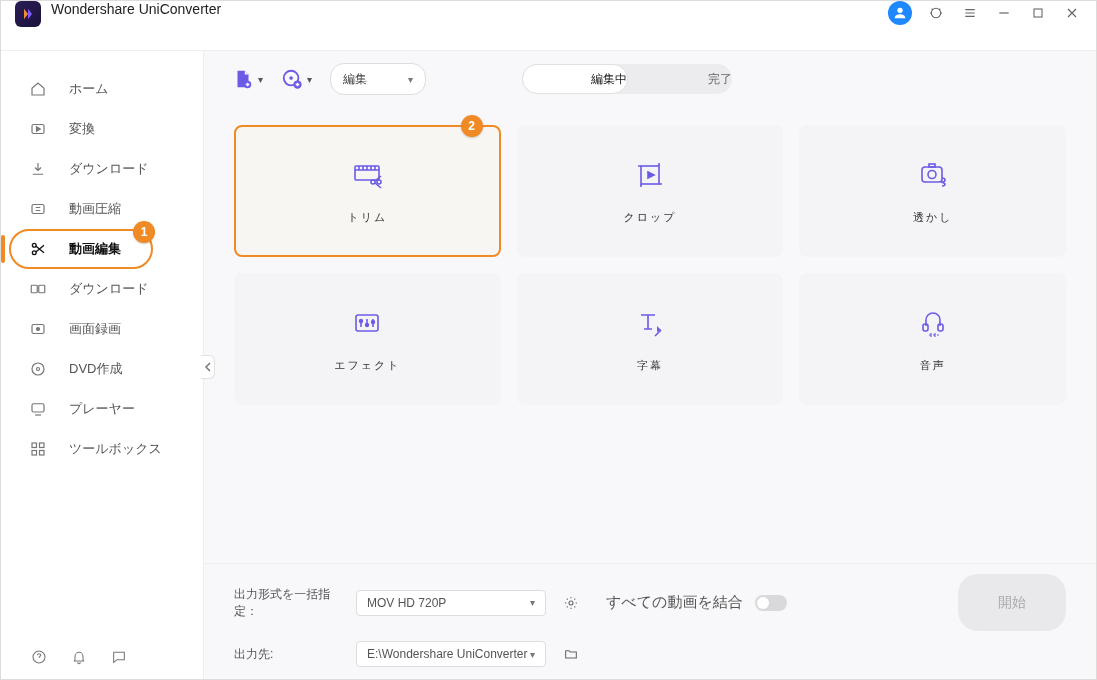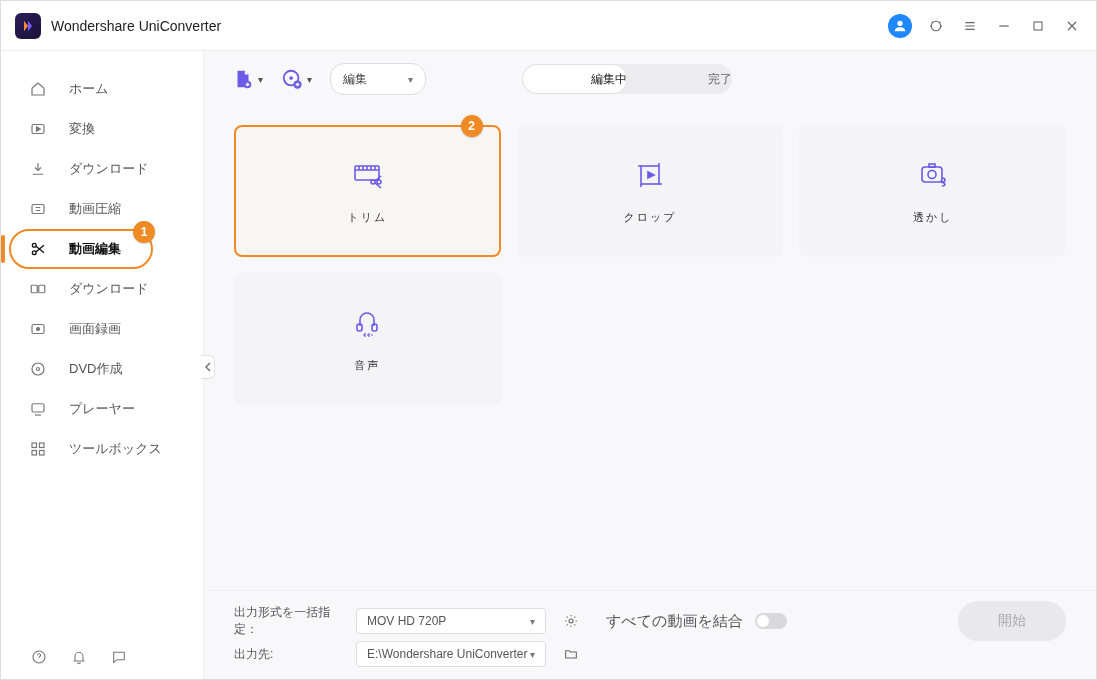--- a/index.html
+++ b/index.html
@@ -1,18 +1,18 @@
 <!DOCTYPE html>
 <html><head>
 <meta charset="utf-8">
 <style>
 * { box-sizing: border-box; margin: 0; padding: 0; font-family: "Segoe UI", "メイリオ", Meiryo, sans-serif; }
 body { width: 1097px; height: 680px; background: #fff; overflow: hidden; border: 1px solid #dcdcdc; }
 
-.titlebar { height: 50px; display: flex; align-items: center; padding: 0 14px; border-bottom: 1px solid #eee; }
+.titlebar { height: 50px; display: flex; align-items: flex-start; padding: 0 14px; border-bottom: 1px solid #eee; }
 .logo { width: 26px; height: 26px; border-radius: 6px; background: linear-gradient(135deg,#2b1d57,#1a123b); display:flex; align-items:center; justify-content:center; margin-right: 10px; }
 .logo svg { width: 16px; height: 16px; }
 .titlebar-title { font-size: 14px; color: #222; font-weight: 500; }
 .titlebar-spacer { flex: 1; }
 .titlebar-right { display: flex; align-items: center; gap: 14px; }
 .avatar { width: 24px; height: 24px; border-radius: 50%; background: #1e88ff; display:flex; align-items:center; justify-content:center; }
 .avatar svg, .tb-icon svg { width: 16px; height: 16px; }
 .tb-icon { width: 20px; height: 20px; display:flex; align-items:center; justify-content:center; color: #666; cursor:pointer; }
 
 .main { display: flex; height: calc(680px - 50px); }
@@ -44,29 +44,29 @@
 .segmented .seg { flex:1; display:flex; align-items:center; justify-content:flex-end; font-size:12px; color:#666; cursor:pointer; }
 .segmented .seg.active { background:#fff; border:1px solid #e0e0e0; border-radius:16px; color:#222; }
 
 .grid { flex:1; padding: 18px 30px 0 30px; display:grid; grid-template-columns: repeat(3, 1fr); grid-auto-rows: 132px; gap: 16px; align-content:start; }
 .card { background:#f4f4f7; border-radius:8px; display:flex; flex-direction:column; align-items:center; justify-content:center; gap:18px; cursor:pointer; position:relative; }
 .card .icon { color:#6b5be6; width:34px; height:34px; display:flex; align-items:center; justify-content:center; }
 .card .label { font-size:11px; color:#333; letter-spacing:2px; }
 .card.selected { background:#f8f6f3; border:2px solid #f08a24; }
 .card.selected .badge { right:16px; top:-12px; }
 
-.bottom { border-top:1px solid #eee; padding:10px 30px 14px 30px; display:flex; flex-direction:column; font-size:12px; color:#555; }
+.bottom { border-top:1px solid #eee; padding:10px 30px 14px 30px; display:flex; flex-direction:column; gap:10px; font-size:12px; color:#555; }
 .row { display:flex; align-items:center; gap:12px; }
 .row .label { width:110px; }
 .output-select { height:26px; border:1px solid #ddd; border-radius:4px; background:#fff; min-width:190px; display:flex; align-items:center; padding:0 10px; justify-content:space-between; cursor:pointer; }
 .gear-small { width:26px; height:26px; border:1px solid transparent; display:flex; align-items:center; justify-content:center; color:#666; cursor:pointer; }
 .merge-label { font-size:15px; color:#555; }
 .toggle { width:32px; height:16px; border-radius:8px; background:#d9d9dc; position:relative; cursor:pointer; }
 .toggle::after { content:""; position:absolute; left:2px; top:2px; width:12px; height:12px; border-radius:50%; background:#fff; }
-.start-btn { margin-left:auto; height:40px; padding:0 40px; border-radius:20px; background:#e9e9ec; color:#aaa; font-size:14px; display:flex; align-items:center; justify-content:center; cursor:not-allowed; }
+.start-btn { margin-left:auto; height:57px; padding:0 40px; border-radius:20px; background:#e9e9ec; color:#aaa; font-size:14px; display:flex; align-items:center; justify-content:center; cursor:not-allowed; }
 </style>
 </head>
 <body>
 
 <div class="titlebar">
   <div class="logo">
     <svg viewBox="0 0 24 24">
         <path fill="#f48a3a" d="M6 4l6 8-6 8z"></path>
         <path fill="#7b5cff" d="M12 4l6 8-6 8z"></path>
       </svg>
@@ -303,20 +303,42 @@
               <circle cx="16" cy="16.5" r="4"></circle>
               <rect x="13" y="6" width="6" height="3"></rect>
               <path d="M26 20c2 0 3 1 3 2s-1 2-3 2 3 1 3 2-1 2-3 2"></path>
             </svg>
           </span>
         <span class="label">透かし</span>
       </div>
       <div class="card">
         <span class="icon">
             <svg viewBox="0 0 34 34" fill="none" stroke="#6b5be6" stroke-width="1.6">
+              <rect x="6" y="9" width="22" height="16" rx="2"></rect>
+              <path d="M11 13v8M17 13v8M23 13v8"></path>
+              <circle cx="11" cy="15" r="1.4" fill="#6b5be6"></circle>
+              <circle cx="17" cy="19" r="1.4" fill="#6b5be6"></circle>
+              <circle cx="23" cy="16" r="1.4" fill="#6b5be6"></circle>
+            </svg>
+          </span>
+        <span class="label">エフェクト</span>
+      </div>
+      <div class="card">
+        <span class="icon">
+            <svg viewBox="0 0 34 34" fill="none" stroke="#6b5be6" stroke-width="1.6">
+              <path d="M8 9h14M15 9v14M11 23h8"></path>
+              <path d="M24 20l4 4-4 2z" fill="#6b5be6" stroke="none"></path>
+              <path d="M28 24l-6 6"></path>
+            </svg>
+          </span>
+        <span class="label">字幕</span>
+      </div>
+      <div class="card">
+        <span class="icon">
+            <svg viewBox="0 0 34 34" fill="none" stroke="#6b5be6" stroke-width="1.6">
               <path d="M10 20v-6a7 7 0 0114 0v6"></path>
               <rect x="7" y="18" width="5" height="7" rx="2"></rect>
               <rect x="22" y="18" width="5" height="7" rx="2"></rect>
               <path d="M13 29h2M15 27v4M17 29h2M19 27v4M21 29h2" stroke-width="1.2"></path>
             </svg>
           </span>
         <span class="label">音声</span>
       </div>
     </div>
 

